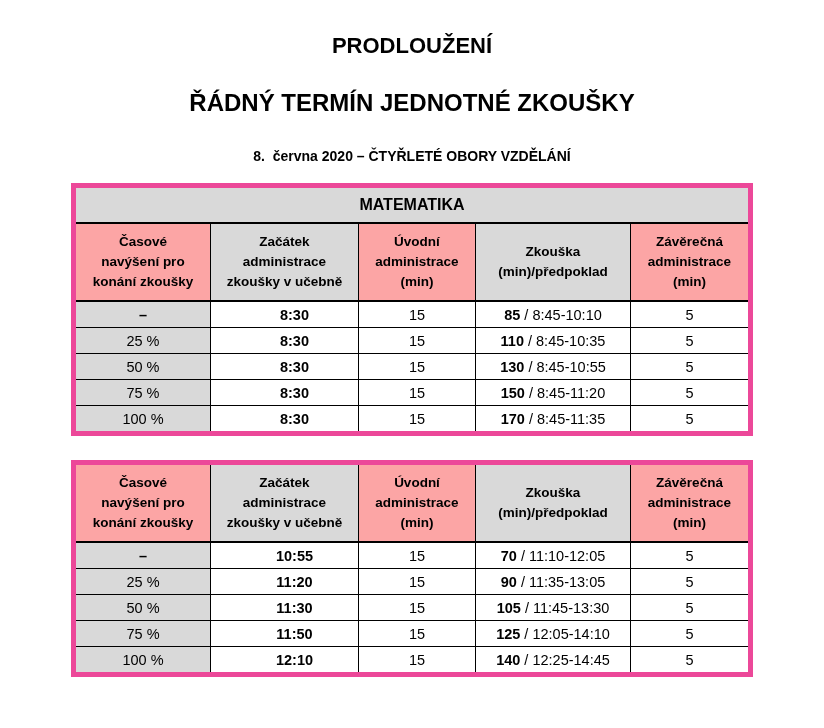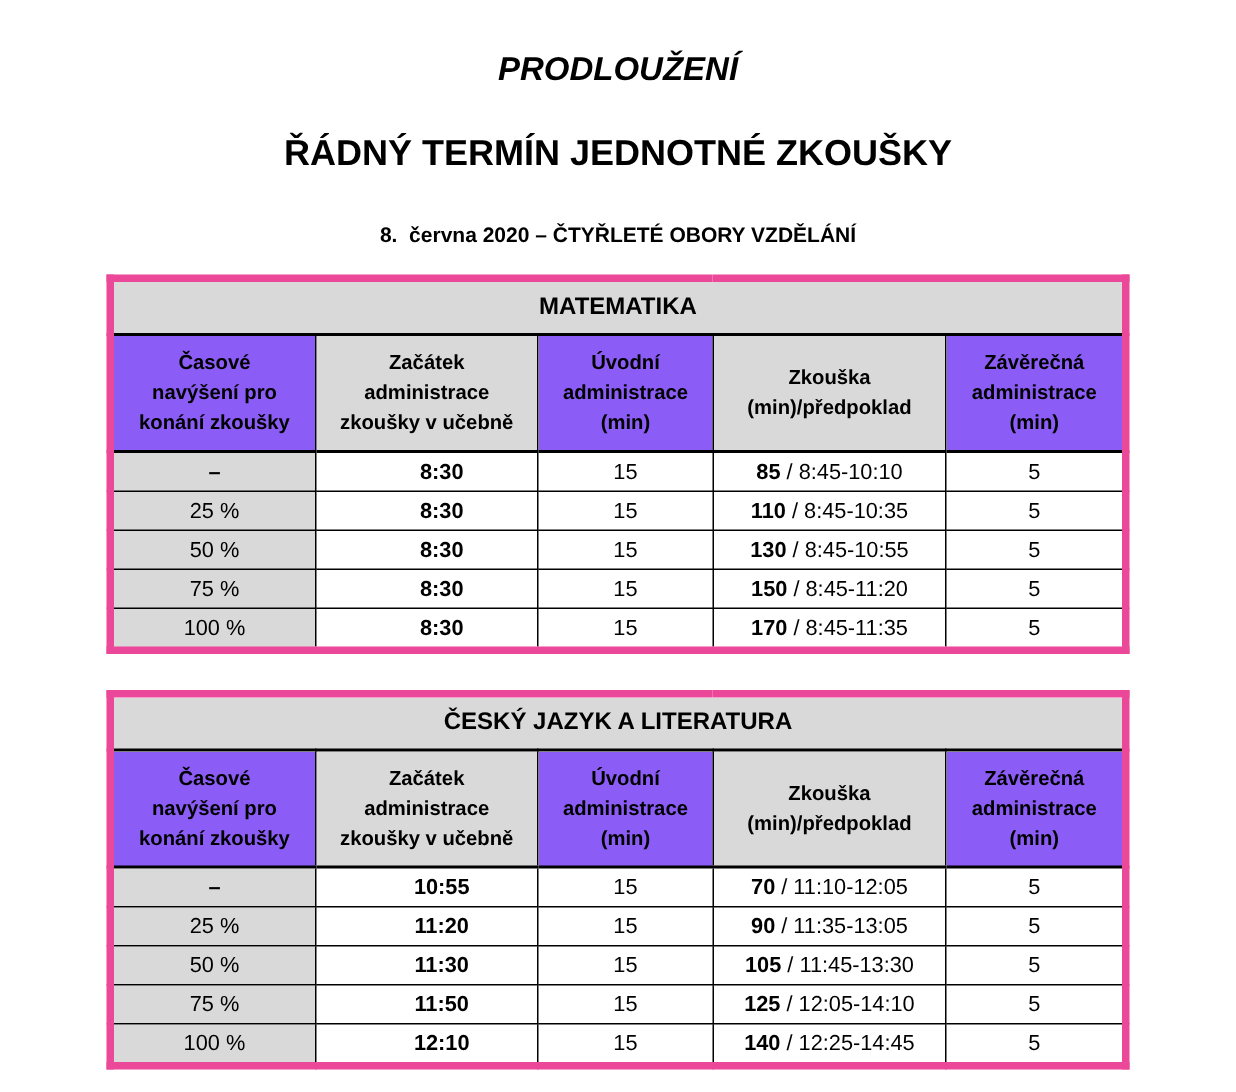--- a/index.html
+++ b/index.html
@@ -12,21 +12,21 @@
     height: 728px;
     overflow: hidden;
     font-family: "Liberation Sans", sans-serif;
     color: #000000;
   }
   .heading {
     text-align: center;
     font-weight: bold;
     margin: 0;
   }
-  .h1 { font-size: 22px; padding-top: 33px; font-style: italic; }
+  .h1 { font-size: 22px; padding-top: 33px; }
   .h2 { font-size: 24px; padding-top: 30px; }
   .h3 { font-size: 14px; padding-top: 31px; white-space: pre-wrap; }
 
   table.exam-table {
     border-collapse: collapse;
     table-layout: fixed;
     width: 677px;
     margin: 19px auto 0 auto;
     border: 5px solid #ec4899;
   }
@@ -45,21 +45,21 @@
     font-weight: bold;
     height: 34px;
     border-bottom: 2px solid #000000;
   }
   tr.head-row th {
     font-size: 13.5px;
     font-weight: bold;
     line-height: 1.5;
     white-space: pre-line;
     height: 76px;
-    background: #8b5cf6;
+    background: #fca5a5;
     border-bottom: 2px solid #000000;
   }
   tr.head-row th.shaded { background: #d9d9d9; }
 
   .exam-table td {
     font-size: 14.5px;
     height: 25px;
     background: #ffffff;
   }
   td.c-ext { background: #d9d9d9; }
@@ -150,23 +150,20 @@
 
   <table class="exam-table second">
     <colgroup>
       <col style="width:137px">
         <col style="width:148px">
         <col style="width:117px">
         <col style="width:155px">
         <col style="width:120px">
     </colgroup>
     <thead>
-      <tr class="title-row">
-        <th colspan="5">ČESKÝ JAZYK A LITERATURA</th>
-      </tr>
       <tr class="head-row">
         <th>Časové
 navýšení pro
 konání zkoušky</th>
         <th class="shaded">Začátek
 administrace
 zkoušky v učebně</th>
         <th>Úvodní
 administrace
 (min)</th>

